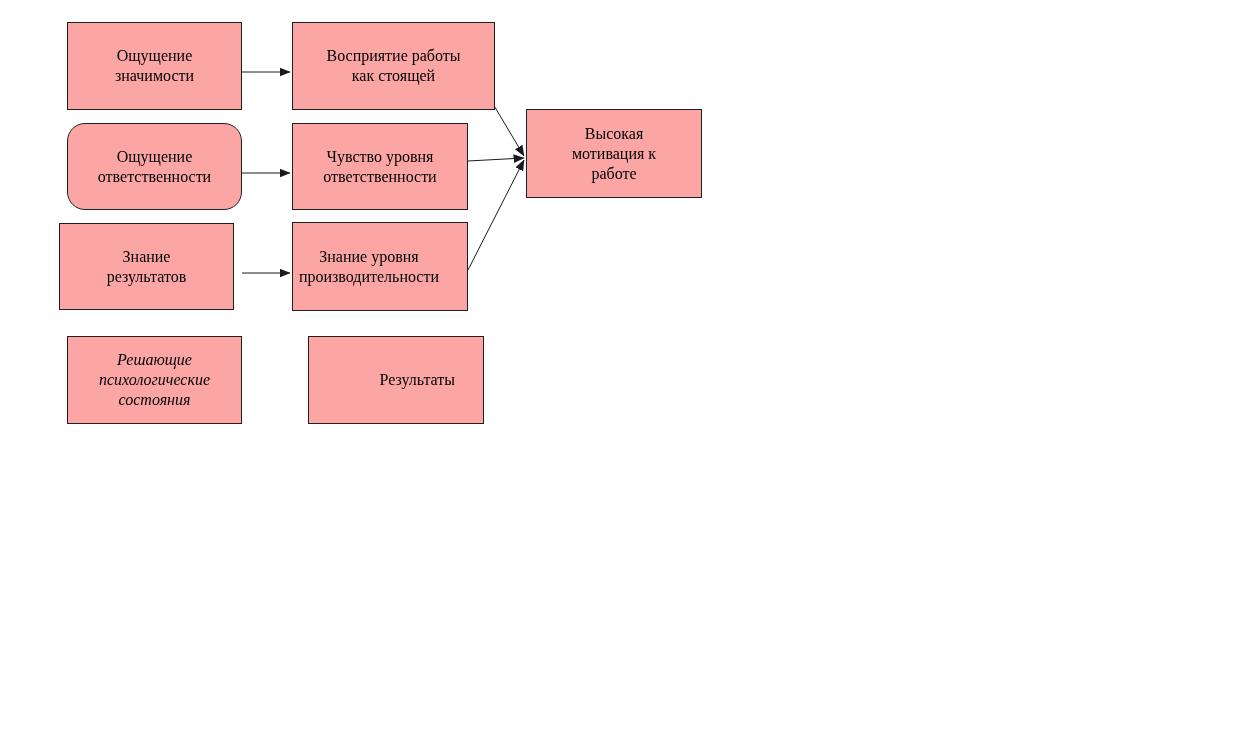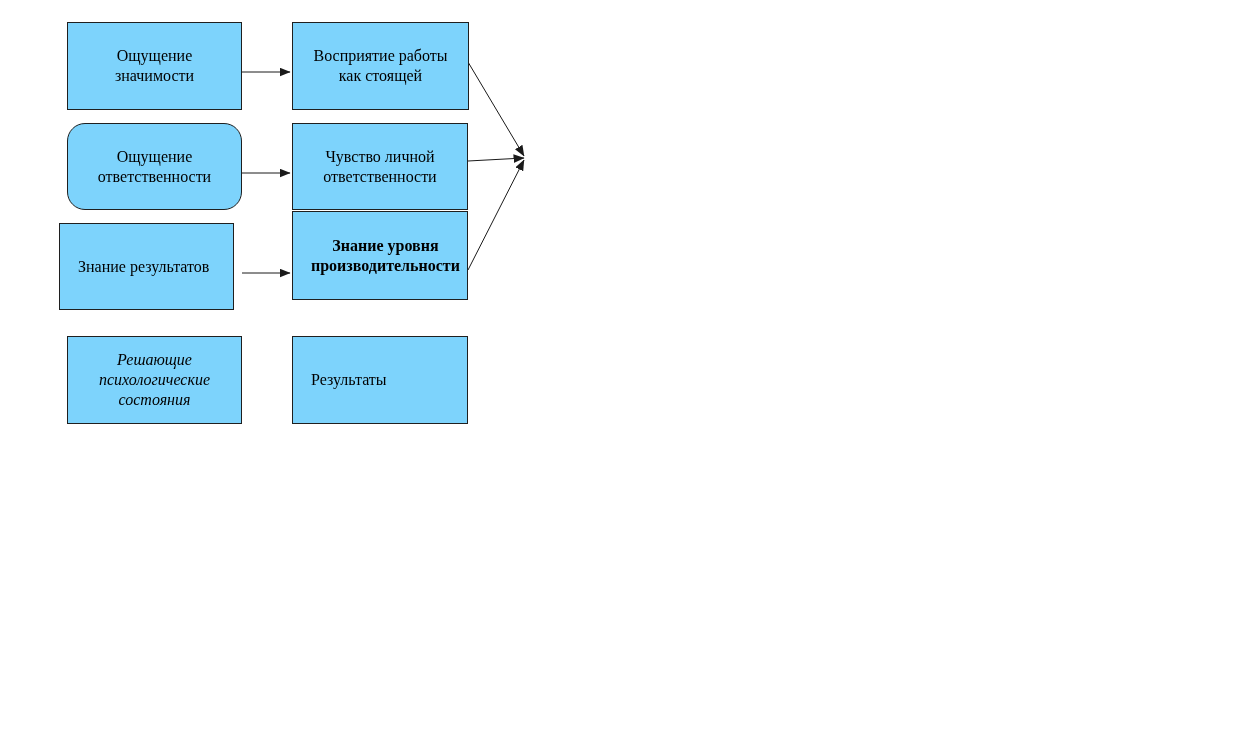--- a/index.html
+++ b/index.html
@@ -22,26 +22,26 @@
     pointer-events: none;
   }
   .connectors line {
     stroke: #1a1a1a;
     stroke-width: 1;
   }
   .box {
     position: absolute;
     box-sizing: border-box;
     border: 1px solid #1f1f1f;
-    background: #7dd3fc;
+    background: #fca5a5;
     display: flex;
     align-items: center;
-    justify-content: flex-start;
+    justify-content: flex-end;
     text-align: center;
-    padding: 4px 18px;
+    padding: 4px 28px;
   }
   .box-label {
     font-size: 16px;
     line-height: 20px;
     color: #000000;
   }
 </style>
 </head>
 <body>
 
@@ -58,42 +58,45 @@
     <line x1="242" y1="273" x2="290" y2="273" marker-end="url(#arrowhead)"></line>
     <line x1="468" y1="62" x2="524" y2="156" marker-end="url(#arrowhead)"></line>
     <line x1="468" y1="161" x2="524" y2="158" marker-end="url(#arrowhead)"></line>
     <line x1="468" y1="270" x2="524" y2="160" marker-end="url(#arrowhead)"></line>
   </svg>
 
   <div class="box" style="left:67px;  top:22px;  width:175px; height:88px;">
     <span class="box-label">Ощущение значимости</span>
   </div>
 
-  <div class="box" style="left:292px; top:22px;  width:177px; height:88px;">
+  <div class="box" style="left:292px; top:22px;  width:203px; height:88px;">
     <span class="box-label">Восприятие работы как стоящей</span>
   </div>
 
   <div class="box" style="left:67px;  top:123px; width:175px; height:87px;border-radius:18px;">
     <span class="box-label">Ощущение ответственности</span>
   </div>
 
   <div class="box" style="left:292px; top:123px; width:176px; height:87px;">
-    <span class="box-label">Чувство личной ответственности</span>
+    <span class="box-label">Чувство уровня ответственности</span>
   </div>
 
   <div class="box" style="left:59px;  top:223px; width:175px; height:87px;">
     <span class="box-label">Знание результатов</span>
   </div>
 
-  <div class="box" style="left:292px; top:211px; width:176px; height:89px;font-weight:bold;">
+  <div class="box" style="left:292px; top:222px; width:176px; height:89px;">
     <span class="box-label">Знание уровня производительности</span>
   </div>
 
   <div class="box" style="left:67px;  top:336px; width:175px; height:88px;font-style:italic;">
     <span class="box-label">Решающие психологические состояния</span>
   </div>
 
-  <div class="box" style="left:292px; top:336px; width:176px; height:88px;">
+  <div class="box" style="left:308px; top:336px; width:176px; height:88px;">
     <span class="box-label">Результаты</span>
   </div>
 
+  <div class="box" style="left:526px; top:109px; width:176px; height:89px;">
+    <span class="box-label">Высокая мотивация к работе</span>
+  </div>
 
 </div>
 
 </body></html>

